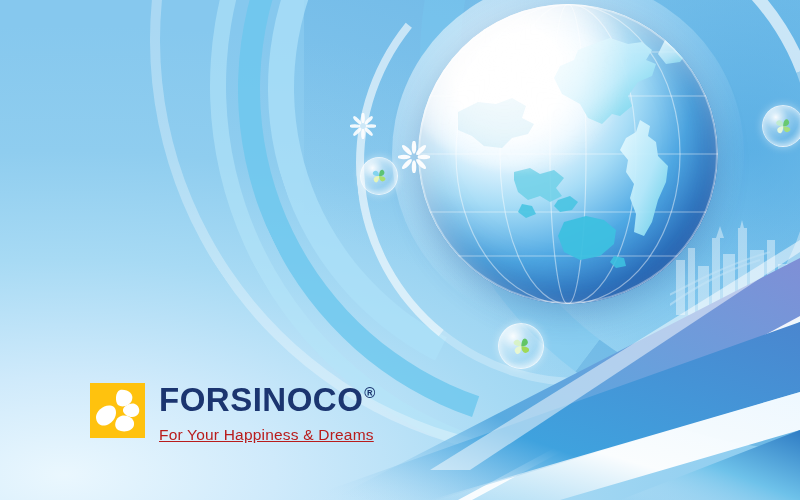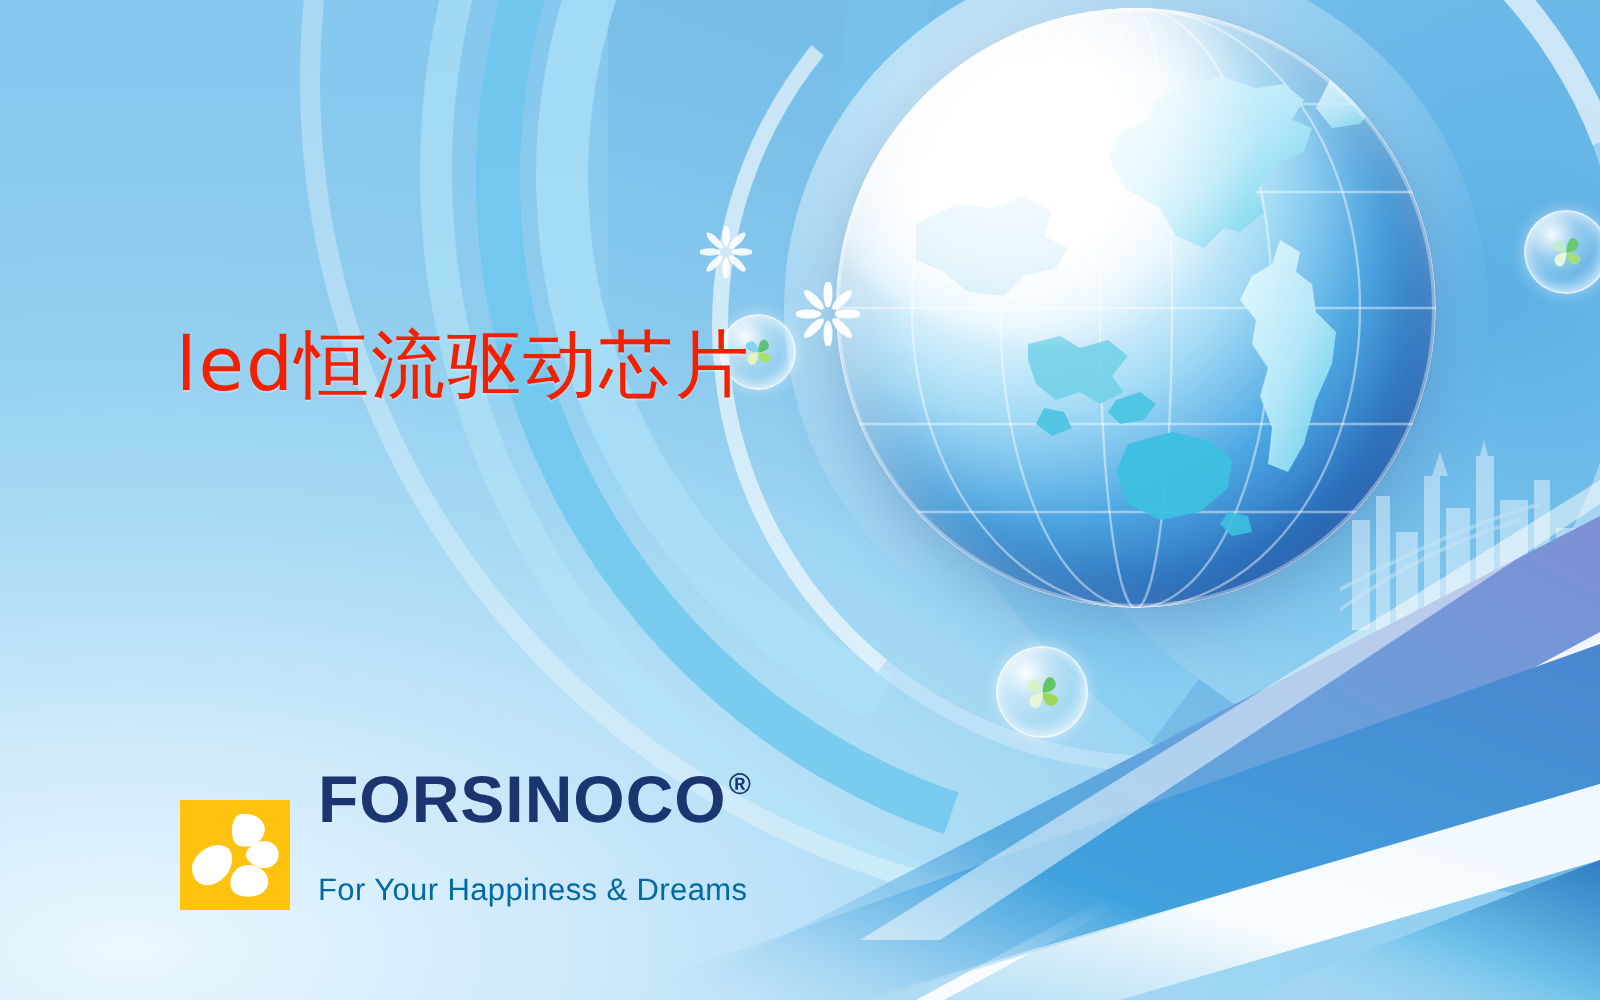--- a/index.html
+++ b/index.html
@@ -90,33 +90,33 @@
     position:absolute;left:88px;top:160px;width:420px;
     color:#f32000;
     font-family:"DejaVu Sans","Liberation Sans",sans-serif;
     line-height:1.22;
     text-shadow:0 1px 0 rgba(255,255,255,.25);
   }
   .headline .line1{font-size:37px;letter-spacing:1px;}
   .headline .line2{font-size:38px;letter-spacing:2px;padding-left:12px;margin-top:8px;}
 
   
-  .logo{position:absolute;left:70px;top:383px;display:flex;align-items:flex-end;padding-left:20px;}
+  .logo{position:absolute;left:70px;top:383px;display:flex;align-items:flex-start;padding-left:20px;}
   .logo-mark{width:55px;height:55px;background:#ffc20e;position:relative;flex:0 0 auto;}
   .logo-mark svg{position:absolute;inset:0;}
   .logo-text{margin-left:14px;display:flex;flex-direction:column;justify-content:center;}
   .logo-name{
     font-family:"Liberation Sans","DejaVu Sans",sans-serif;
     font-weight:bold;font-size:33px;letter-spacing:.5px;color:#1b3570;line-height:1;
     display:flex;align-items:flex-start;
   }
   .logo-name .reg{font-size:15px;line-height:1;margin-left:1px;margin-top:2px;}
   .logo-tag{
     font-family:"Liberation Sans","DejaVu Sans",sans-serif;
-    font-size:15.5px;color:#0369a1;margin-top:21px;letter-spacing:.2px;
+    font-size:15.5px;color:#b91c1c;margin-top:10px;letter-spacing:.2px;text-decoration:underline;
   }
 </style>
 </head>
 <body>
 
 <div id="poster">
 
   <div class="bg-base"></div>
   <div class="bg-right-wash"></div>
 
@@ -285,21 +285,20 @@
       <g opacity=".95">
         <path d="M12 12 C 12 6, 8 4, 5 7 C 3 10, 7 12, 12 12 Z" fill="#bfeccd"></path>
         <path d="M12 12 C 18 12, 20 8, 17 5 C 14 3, 12 7, 12 12 Z" fill="#67c96a"></path>
         <path d="M12 12 C 12 18, 16 20, 19 17 C 21 14, 17 12, 12 12 Z" fill="#a8e07a"></path>
         <path d="M12 12 C 6 12, 4 16, 7 19 C 10 21, 12 17, 12 12 Z" fill="#eafbdd"></path>
       </g>
     </svg>
   </div>
 
   <div class="headline">
-    <div class="line1">led恒流驱动芯片</div>
   </div>
 
   <div class="logo">
     <div class="logo-mark">
       <svg viewBox="0 0 55 55">
         <g fill="#ffffff">
           <path d="M30 7 C 38 6, 44 11, 42 17 C 40 23, 32 25, 28 22 C 25 19, 25 9, 30 7 Z"></path>
           <path d="M45 21 C 50 23, 51 30, 46 33 C 41 36, 34 32, 33 28 C 32 24, 40 19, 45 21 Z"></path>
           <path d="M24 24 C 28 28, 26 37, 19 41 C 12 45, 6 41, 6 34 C 6 27, 17 19, 24 24 Z"></path>
           <path d="M31 33 C 38 31, 45 36, 44 42 C 43 48, 34 50, 28 47 C 23 44, 25 35, 31 33 Z"></path>

